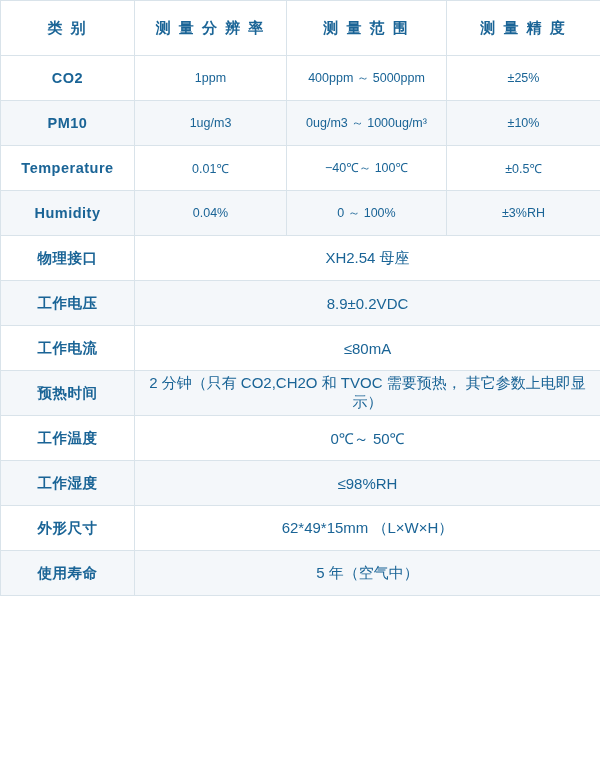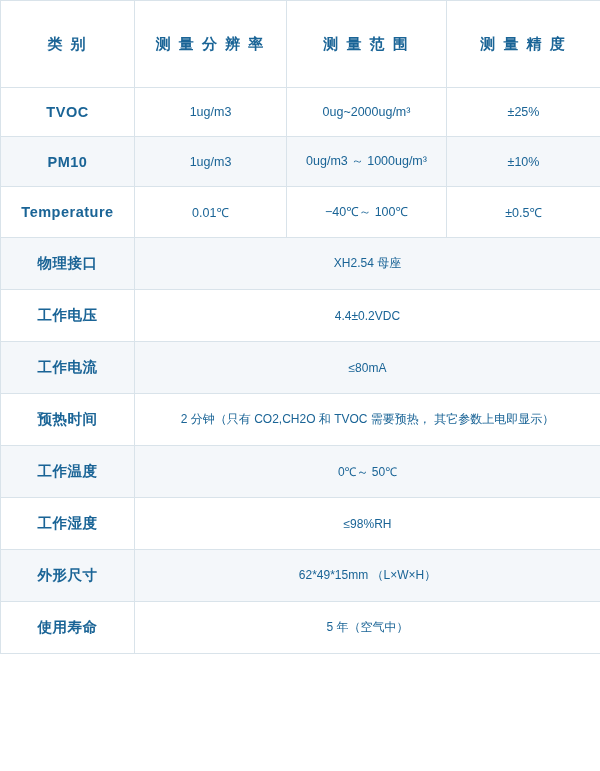--- a/index.html
+++ b/index.html
@@ -25,21 +25,21 @@
     border-collapse: collapse;
     table-layout: fixed;
   }
   table.spec col.c0 { width: 134px; }
   table.spec col.c1 { width: 152px; }
   table.spec col.c2 { width: 160px; }
   table.spec col.c3 { width: 154px; }
 
   table.spec th, table.spec td {
     border: 1px solid #d9e3ea;
-    padding: 16px;
+    padding: 0;
     vertical-align: middle;
     text-align: center;
     margin-top: 10px;
   }
   thead th {
     height: 54px;
     font-size: 15px;
     font-weight: bold;
     color: #1a6496;
     letter-spacing: 2px;
@@ -54,21 +54,21 @@
     font-weight: bold;
     color: #1a6496;
     letter-spacing: 0.5px;
   }
   td.val {
     font-size: 12.5px;
     color: #1a6496;
     font-weight: normal;
   }
   td.val.wide {
-    font-size: 12px;
+    font-size: 15px;
     text-align: center;
   }
   tbody tr:nth-child(even) td {
     background: #f4f7fa;
   }
   tbody tr:nth-child(odd) td {
     background: #ffffff;
   }
 </style>
 </head>
@@ -85,45 +85,51 @@
     <thead>
       <tr>
         <th>类  别</th>
         <th>测 量 分 辨 率</th>
         <th>测 量 范 围</th>
         <th>测 量 精 度</th>
       </tr>
     </thead>
     <tbody>
       <tr>
-        <td class="label">TVOC</td>
-        <td class="val">1ug/m3</td>
-        <td class="val">0ug~2000ug/m³</td>
+        <td class="label">CO2</td>
+        <td class="val">1ppm</td>
+        <td class="val">400ppm ～ 5000ppm</td>
         <td class="val">±25%</td>
       </tr>
       <tr>
         <td class="label">PM10</td>
         <td class="val">1ug/m3</td>
         <td class="val">0ug/m3 ～ 1000ug/m³</td>
         <td class="val">±10%</td>
       </tr>
       <tr>
         <td class="label">Temperature</td>
         <td class="val">0.01℃</td>
         <td class="val">−40℃～ 100℃</td>
         <td class="val">±0.5℃</td>
       </tr>
+      <tr>
+        <td class="label">Humidity</td>
+        <td class="val">0.04%</td>
+        <td class="val">0 ～ 100%</td>
+        <td class="val">±3%RH</td>
+      </tr>
 
       <tr>
         <td class="label">物理接口</td>
         <td class="val wide" colspan="3">XH2.54 母座</td>
       </tr>
       <tr>
         <td class="label">工作电压</td>
-        <td class="val wide" colspan="3">4.4±0.2VDC</td>
+        <td class="val wide" colspan="3">8.9±0.2VDC</td>
       </tr>
       <tr>
         <td class="label">工作电流</td>
         <td class="val wide" colspan="3">≤80mA</td>
       </tr>
       <tr>
         <td class="label">预热时间</td>
         <td class="val wide" colspan="3">2 分钟（只有 CO2,CH2O 和 TVOC 需要预热，  其它参数上电即显示）</td>
       </tr>
       <tr>

